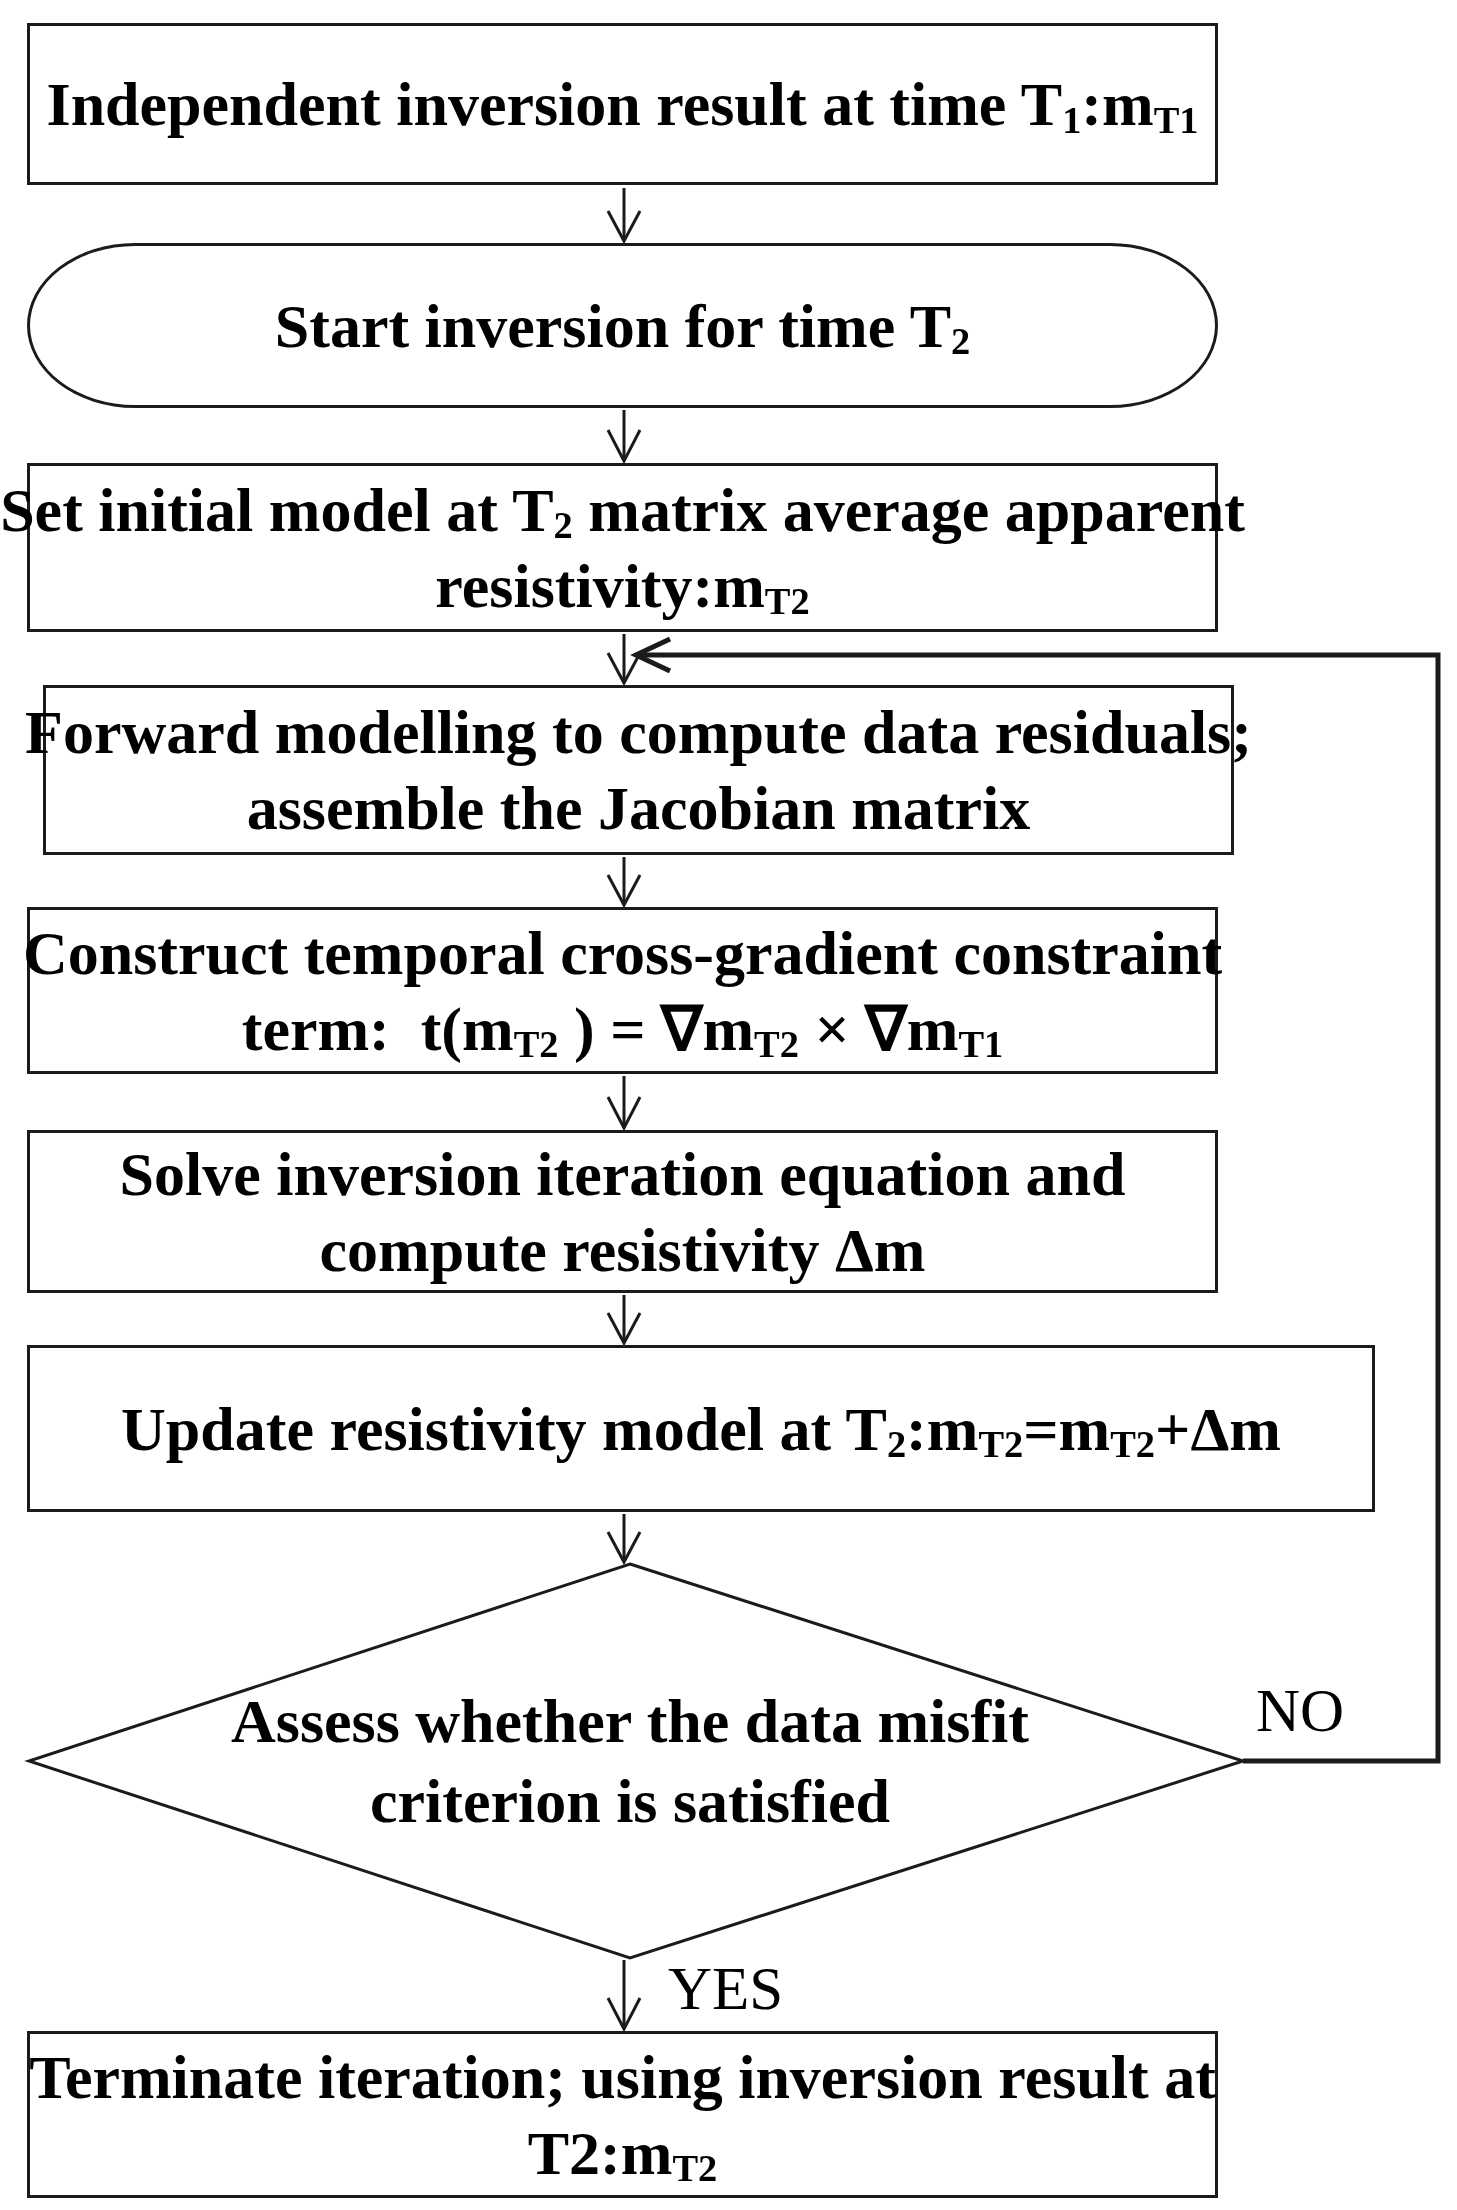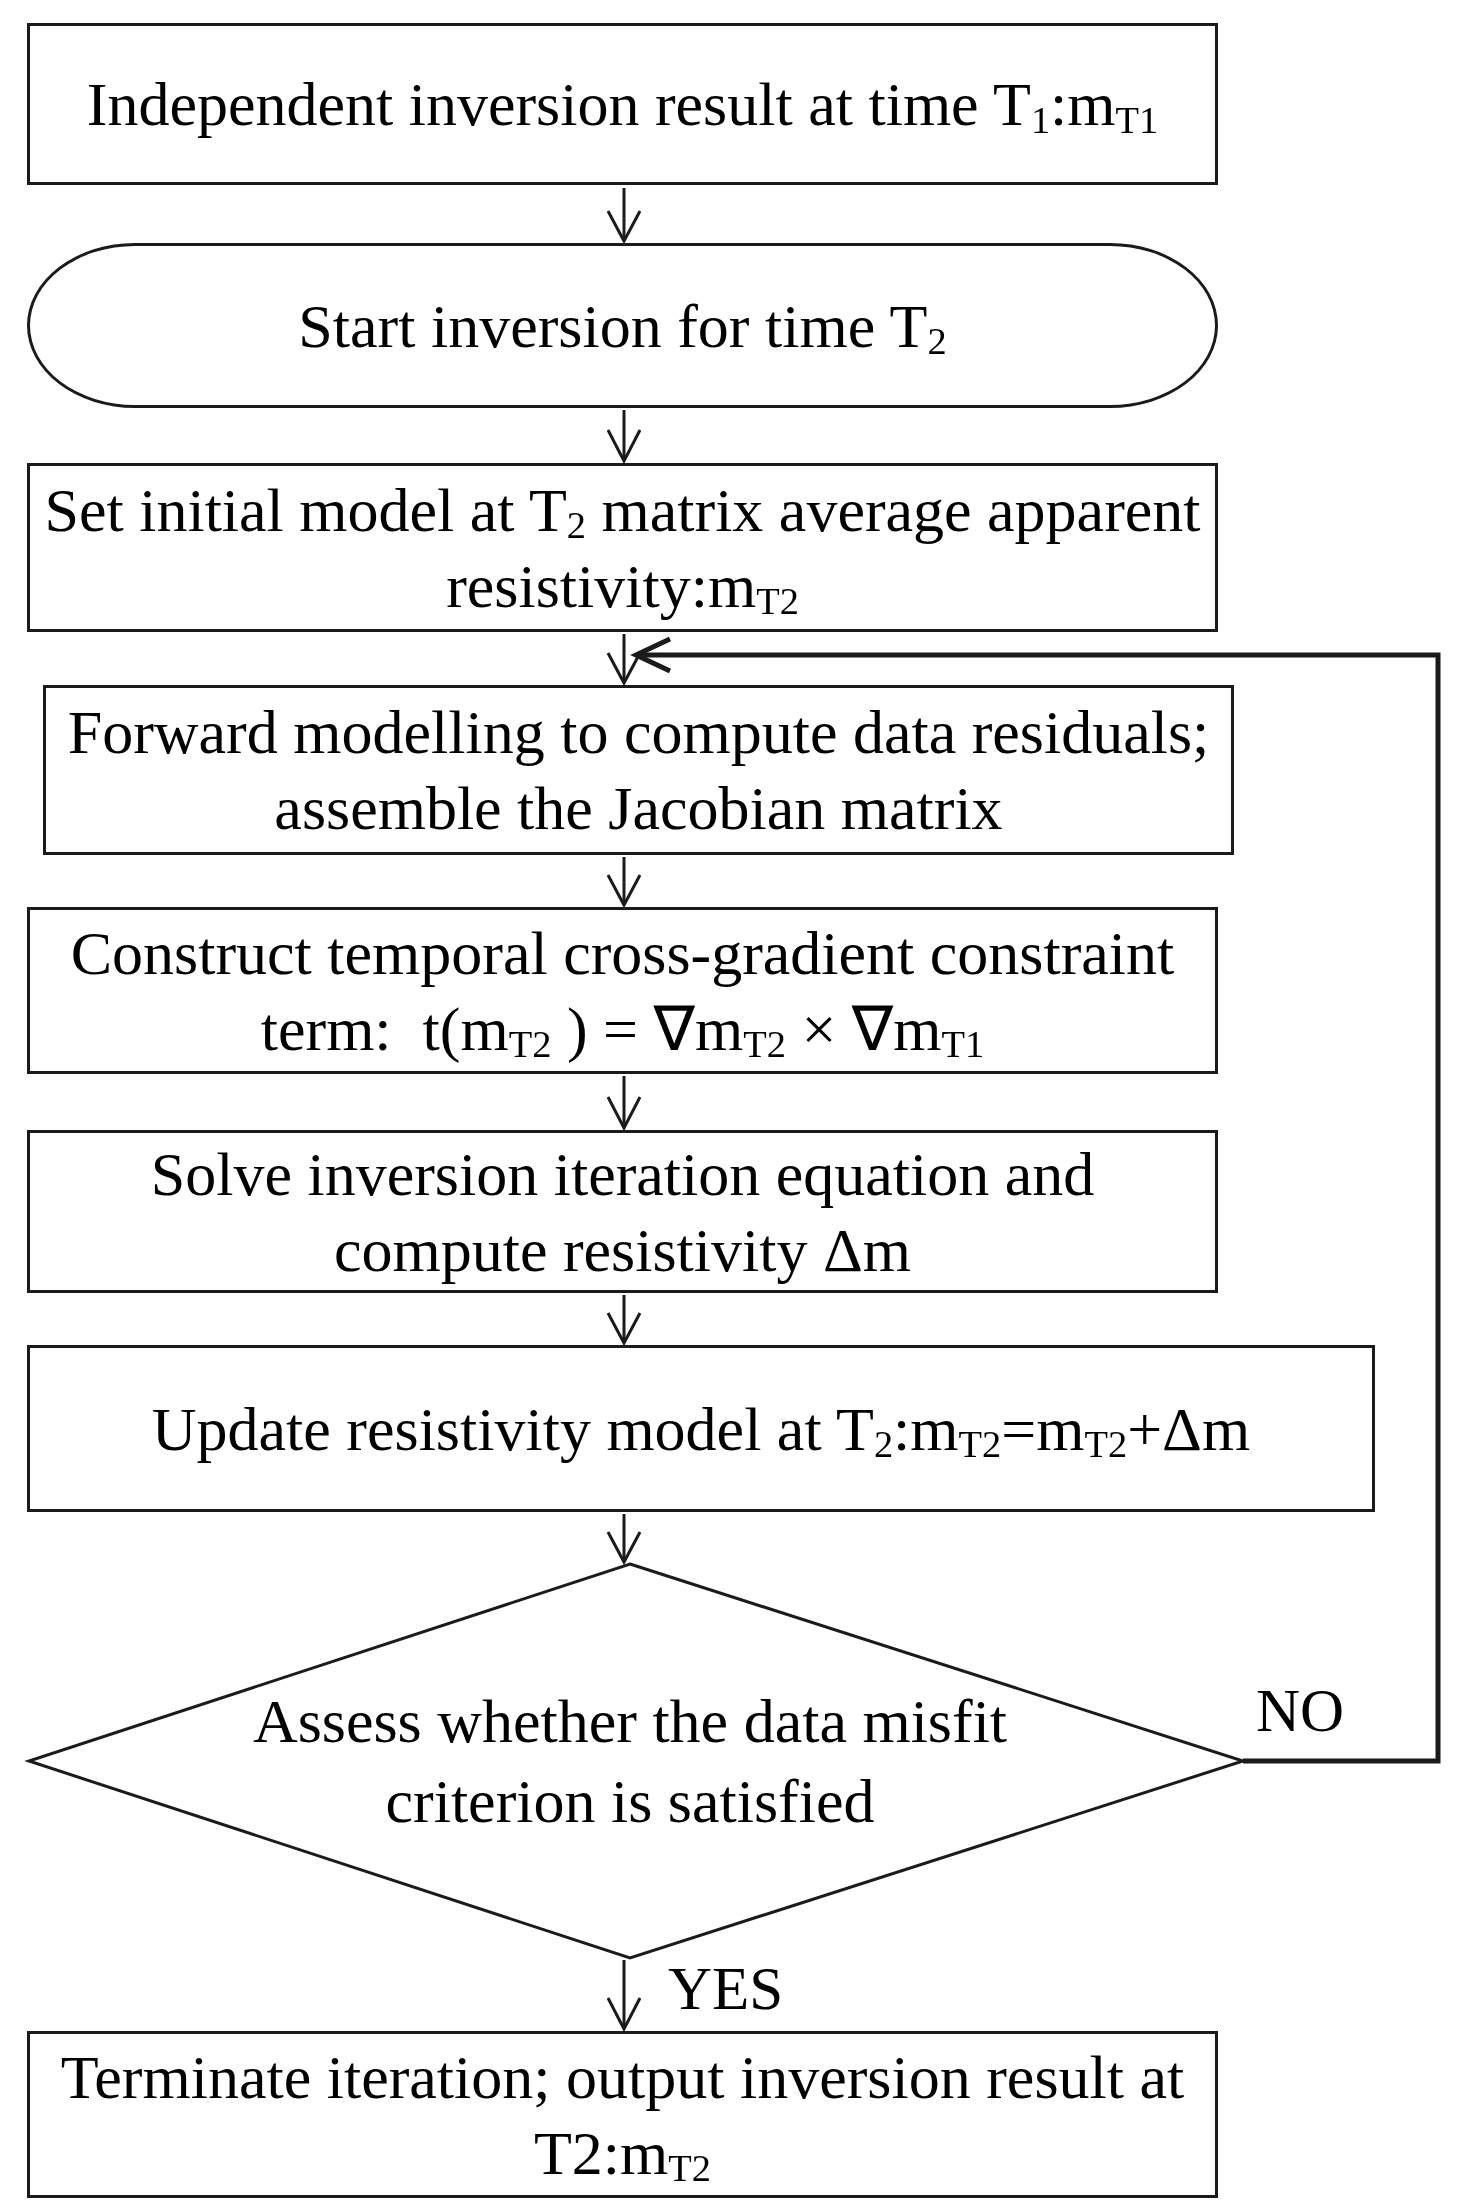--- a/index.html
+++ b/index.html
@@ -13,21 +13,21 @@
   }
   .wires{position:absolute;left:0;top:0;color:var(--ink,#1b1b1b);}
   .wire{fill:none;stroke:currentColor;stroke-width:3;}
   .wire-thick{fill:none;stroke:currentColor;stroke-width:5;}
   .head{fill:none;stroke:currentColor;stroke-width:3;stroke-linejoin:miter;}
   .head-thick{fill:none;stroke:currentColor;stroke-width:5;stroke-linejoin:miter;}
   .diamond{fill:#ffffff;stroke:currentColor;stroke-width:3;}
   .node{
     position:absolute;display:flex;flex-direction:column;
     align-items:center;justify-content:center;
-    font-size:62px;line-height:76px;text-align:center;
+    font-size:62px;line-height:76px;text-align:center;font-weight:bold;
   }
   .rect{border:3px solid var(--ink,#1b1b1b);background:#fff;}
   .stadium{border:3px solid var(--ink,#1b1b1b);background:#fff;border-radius:110px/84px;}
   .plain{border:none;background:transparent;line-height:80px;}
   .tline{white-space:nowrap;}
   .tline sub{font-size:0.62em;line-height:0;position:relative;top:0.2em;vertical-align:baseline;}
   .edge-label{position:absolute;font-size:61px;line-height:50px;white-space:nowrap;}
 </style>
 </head>
 <body>
@@ -115,20 +115,20 @@
   <div class="node rect" style="left:27px;top:1345px;width:1348px;height:167px">
     <div class="tline"><span>Update resistivity model at T</span><sub>2</sub><span>:m</span><sub>T2</sub><span>=m</span><sub>T2</sub><span>+Δm</span></div>
   </div>
 
   <div class="node plain" style="left:130px;top:1676px;width:1000px;height:170px">
     <div class="tline"><span>Assess whether the data misfit</span></div>
     <div class="tline"><span>criterion is satisfied</span></div>
   </div>
 
   <div class="node rect" style="left:27px;top:2031px;width:1191px;height:167px">
-    <div class="tline"><span>Terminate iteration; output inversion result at</span></div>
+    <div class="tline"><span>Terminate iteration; using inversion result at</span></div>
     <div class="tline"><span>T2:m</span><sub>T2</sub></div>
   </div>
 
   <div class="edge-label" style="left:1250px;top:1686px;width:100px;text-align:center">NO</div>
   <div class="edge-label" style="left:668px;top:1964px">YES</div>
 
 </div>
 
 </body></html>

